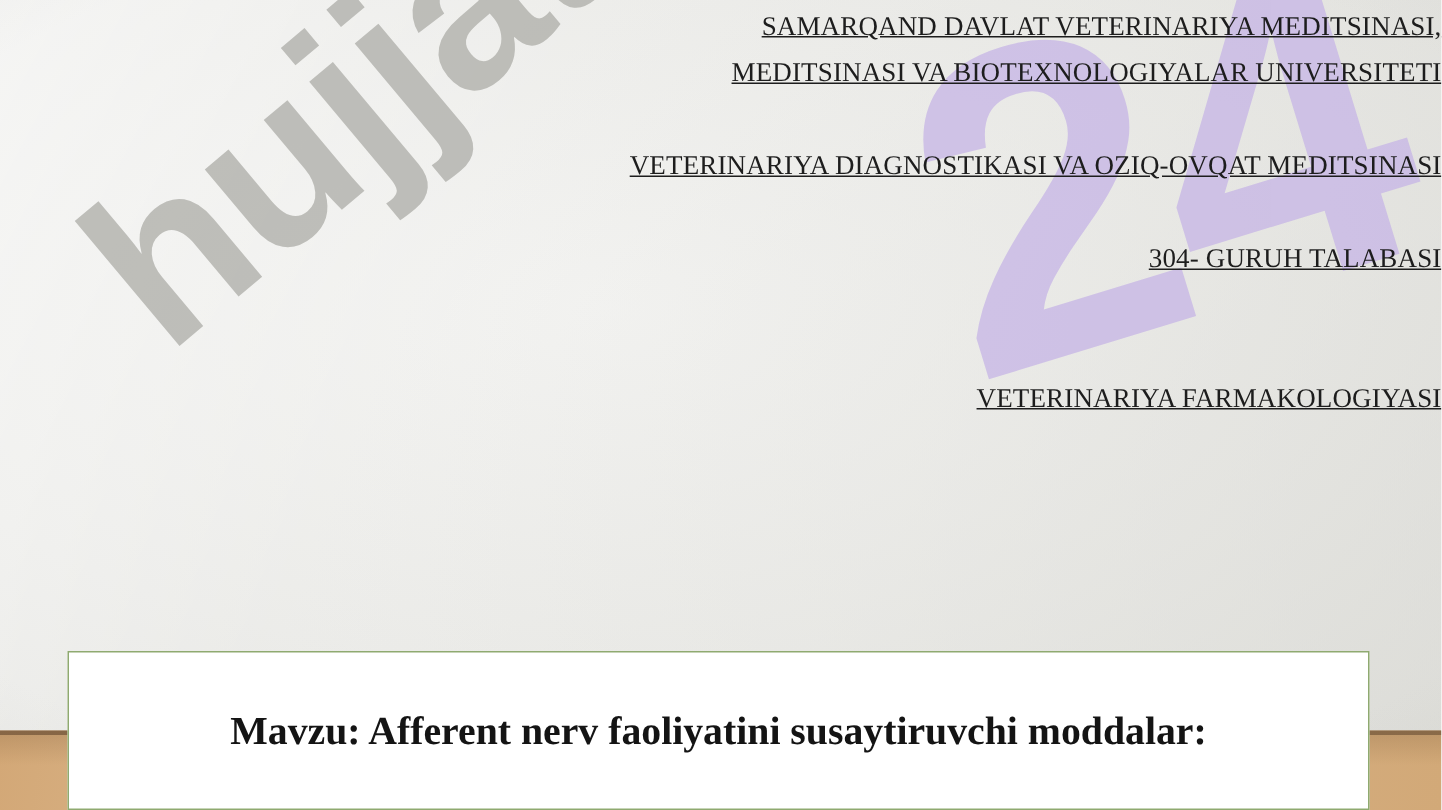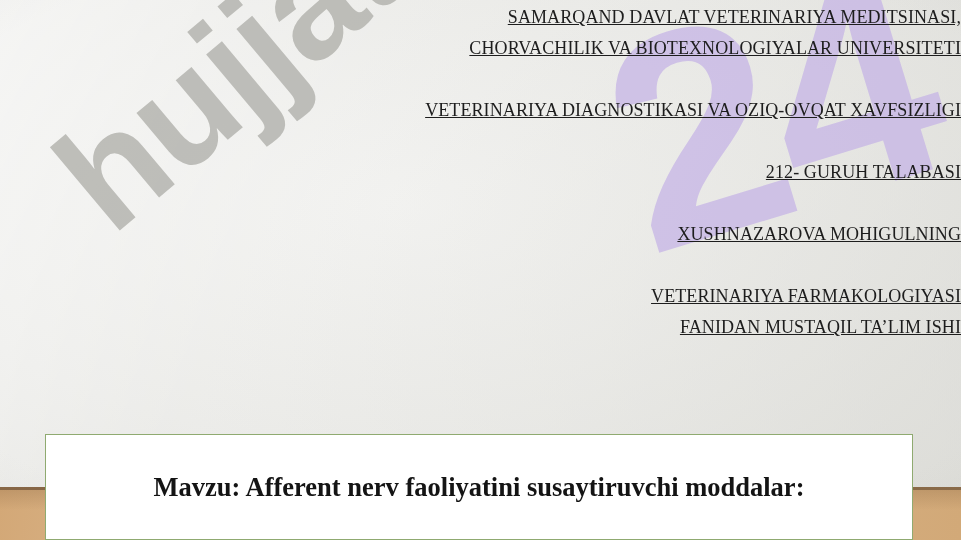--- a/index.html
+++ b/index.html
@@ -155,29 +155,27 @@
   <div class="wm-gray">hujjat</div>
 
   <div class="bg-vign"></div>
 
   <div class="wood-band"></div>
   <div class="wood-edge"></div>
   <div class="wood-shade"></div>
 
   <div class="headings">
     <span class="hline">SAMARQAND DAVLAT VETERINARIYA MEDITSINASI,</span>
-    <span class="hline">CHORVACHILIK VA BIOTEXNOLOGIYALAR UNIVERSITETI</span>
+    <span class="hline">MEDITSINASI VA BIOTEXNOLOGIYALAR UNIVERSITETI</span>
     <span class="hgap"></span>
-    <span class="hline">VETERINARIYA DIAGNOSTIKASI VA OZIQ-OVQAT XAVFSIZLIGI</span>
+    <span class="hline">VETERINARIYA DIAGNOSTIKASI VA OZIQ-OVQAT MEDITSINASI</span>
     <span class="hgap"></span>
-    <span class="hline">212- GURUH TALABASI</span>
+    <span class="hline">304- GURUH TALABASI</span>
     <span class="hgap"></span>
-    <span class="hline">XUSHNAZAROVA MOHIGULNING</span>
     <span class="hgap"></span>
     <span class="hline">VETERINARIYA FARMAKOLOGIYASI</span>
-    <span class="hline">FANIDAN MUSTAQIL TA’LIM ISHI</span>
   </div>
 
   <div class="title-box">
     <span class="title-line">Mavzu: Afferent nerv faoliyatini susaytiruvchi moddalar:</span>
   </div>
 
 </div>
 
 </body></html>

